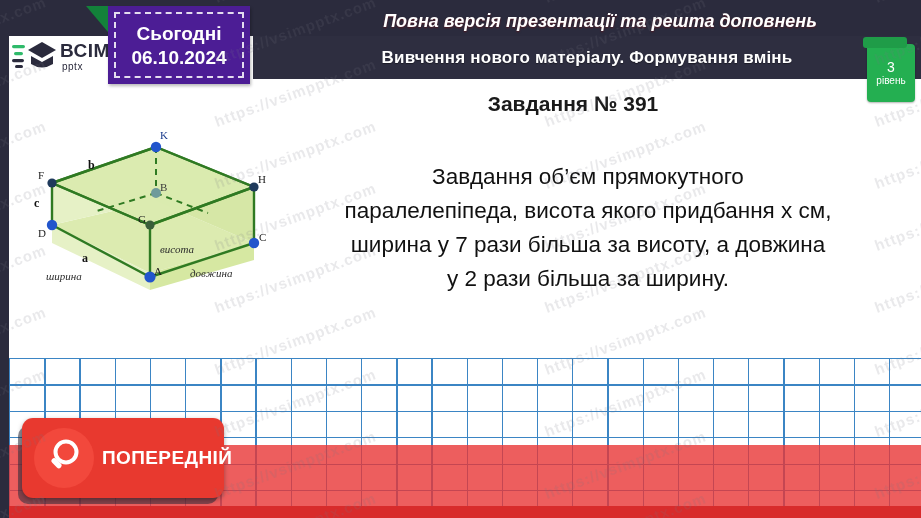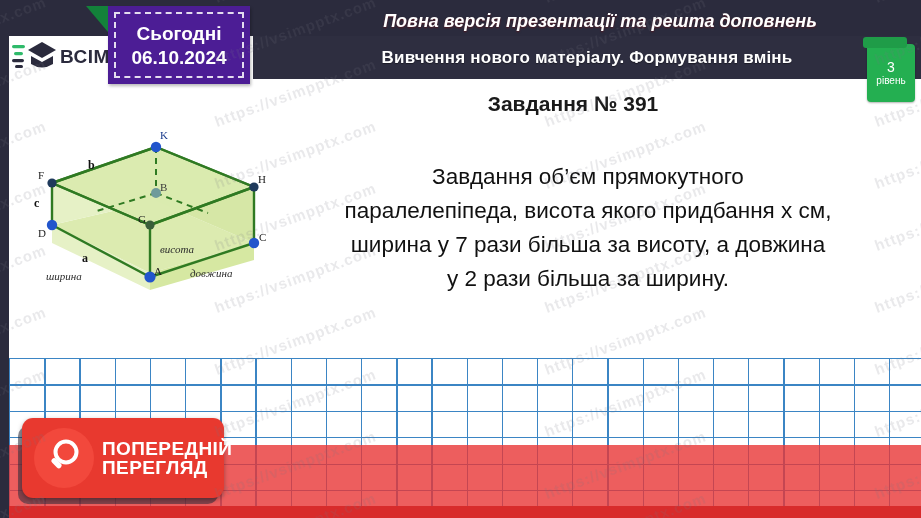--- a/index.html
+++ b/index.html
@@ -66,21 +66,21 @@
     display:flex;
     align-items:center;
     gap:4px;
   }
   .logo-mark{
     position:relative;
     width:44px;height:34px;
     flex:0 0 auto;
   }
   .logo-text{
-    display:flex;flex-direction:row;
+    display:flex;flex-direction:column;
     line-height:1;
   }
   .logo-main{
     font-size:19px;font-weight:bold;color:#2b2b3d;letter-spacing:.5px;
   }
   .logo-sub{
     font-size:10px;color:#2b2b3d;letter-spacing:.5px;margin-top:2px;margin-left:2px;
   }
 
   
@@ -401,21 +401,20 @@
   <div class="preview-shadow"></div>
   <div class="preview-btn">
     <div class="mag-circle">
       <svg width="42" height="42" viewBox="0 0 42 42">
         <circle cx="23" cy="15" r="10.5" fill="none" stroke="#ffffff" stroke-width="4"></circle>
         <rect x="7.5" y="23.5" width="12" height="5.4" rx="2.7" fill="#ffffff" transform="rotate(45 13.5 26.2)"></rect>
       </svg>
     </div>
     <div class="preview-labels">
       <span>ПОПЕРЕДНІЙ</span>
-      <span>ПЕРЕГЛЯД</span>
     </div>
   </div>
 
   <div class="watermark" id="wm">
       <div class="wm-row" style="left: -120px; top: -40px;">https://vsimpptx.com</div>
       <div class="wm-row" style="left: 210px; top: -40px;">https://vsimpptx.com</div>
       <div class="wm-row" style="left: 540px; top: -40px;">https://vsimpptx.com</div>
       <div class="wm-row" style="left: 870px; top: -40px;">https://vsimpptx.com</div>
       <div class="wm-row" style="left: -120px; top: 22px;">https://vsimpptx.com</div>
       <div class="wm-row" style="left: 210px; top: 22px;">https://vsimpptx.com</div>

